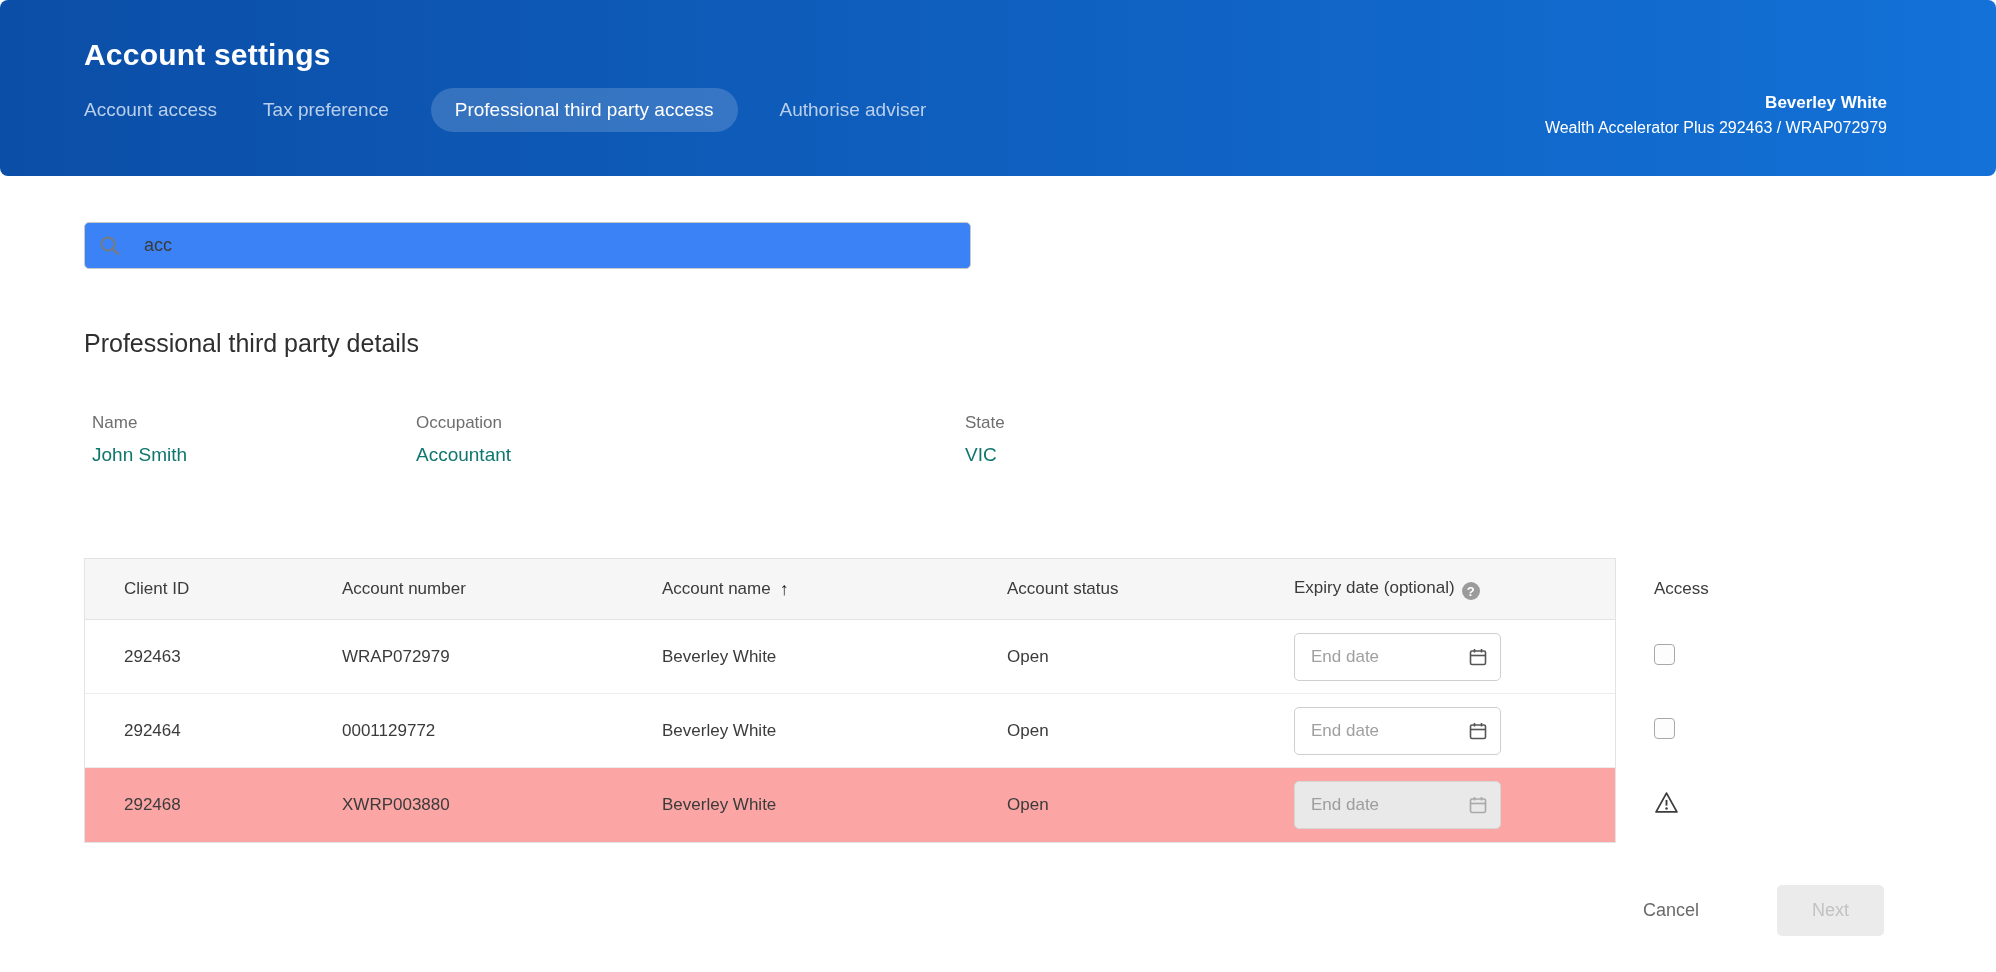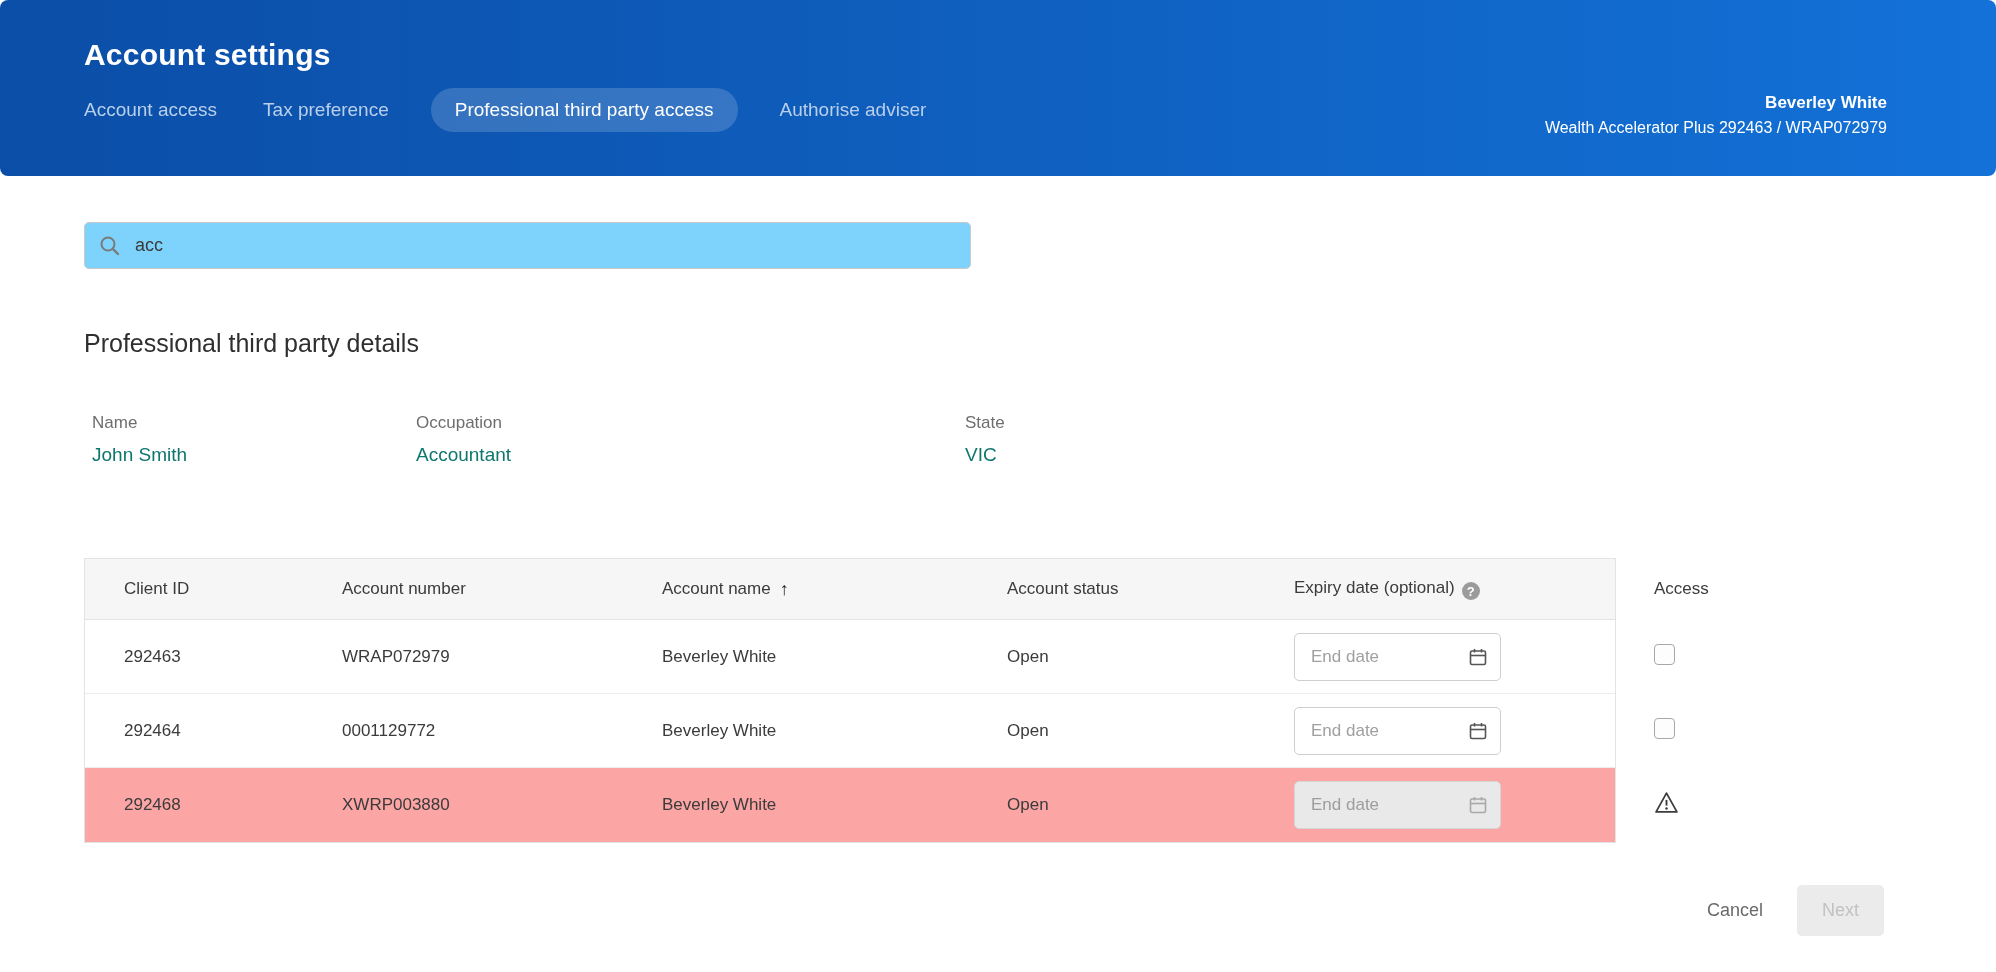--- a/index.html
+++ b/index.html
@@ -60,21 +60,22 @@
   
   .search-wrap {
     margin: 46px 84px 0 84px;
     width: 887px;
     height: 47px;
     border: 1px solid #c9c9c9;
     border-radius: 5px;
     display: flex;
     align-items: center;
     padding: 0 14px;
-    background: #7dd3fc;
+    background: #3b82f6;
+    gap: 9px;
   }
   .search-wrap input {
     border: none; outline: none;
     flex: 1;
     margin-left: 12px;
     font-size: 18px;
     color: #3b3b3b;
     font-family: "Liberation Sans", sans-serif;
     background: transparent;
   }
@@ -184,34 +185,34 @@
   }
   .warning { display: inline-flex; }
 
   
   .footer {
     margin: 42px 0 0 84px;
     width: 1800px;
     display: flex;
     justify-content: flex-end;
     align-items: center;
-    gap: 34px;
+    gap: 78px;
   }
   .cancel-link {
     font-size: 18px;
     color: #6a6a6a;
     cursor: pointer;
   }
   .next-button {
     border: none;
     background: #ebebeb;
     color: #c2c2c2;
     font-size: 18px;
     font-family: "Liberation Sans", sans-serif;
-    padding: 15px 25px;
+    padding: 15px 35px;
     border-radius: 5px;
   }
 </style>
 </head>
 <body>
 
 <div class="header">
   <div class="header-title">Account settings</div>
   <div class="tabs">
     <div class="tab">Account access</div>

